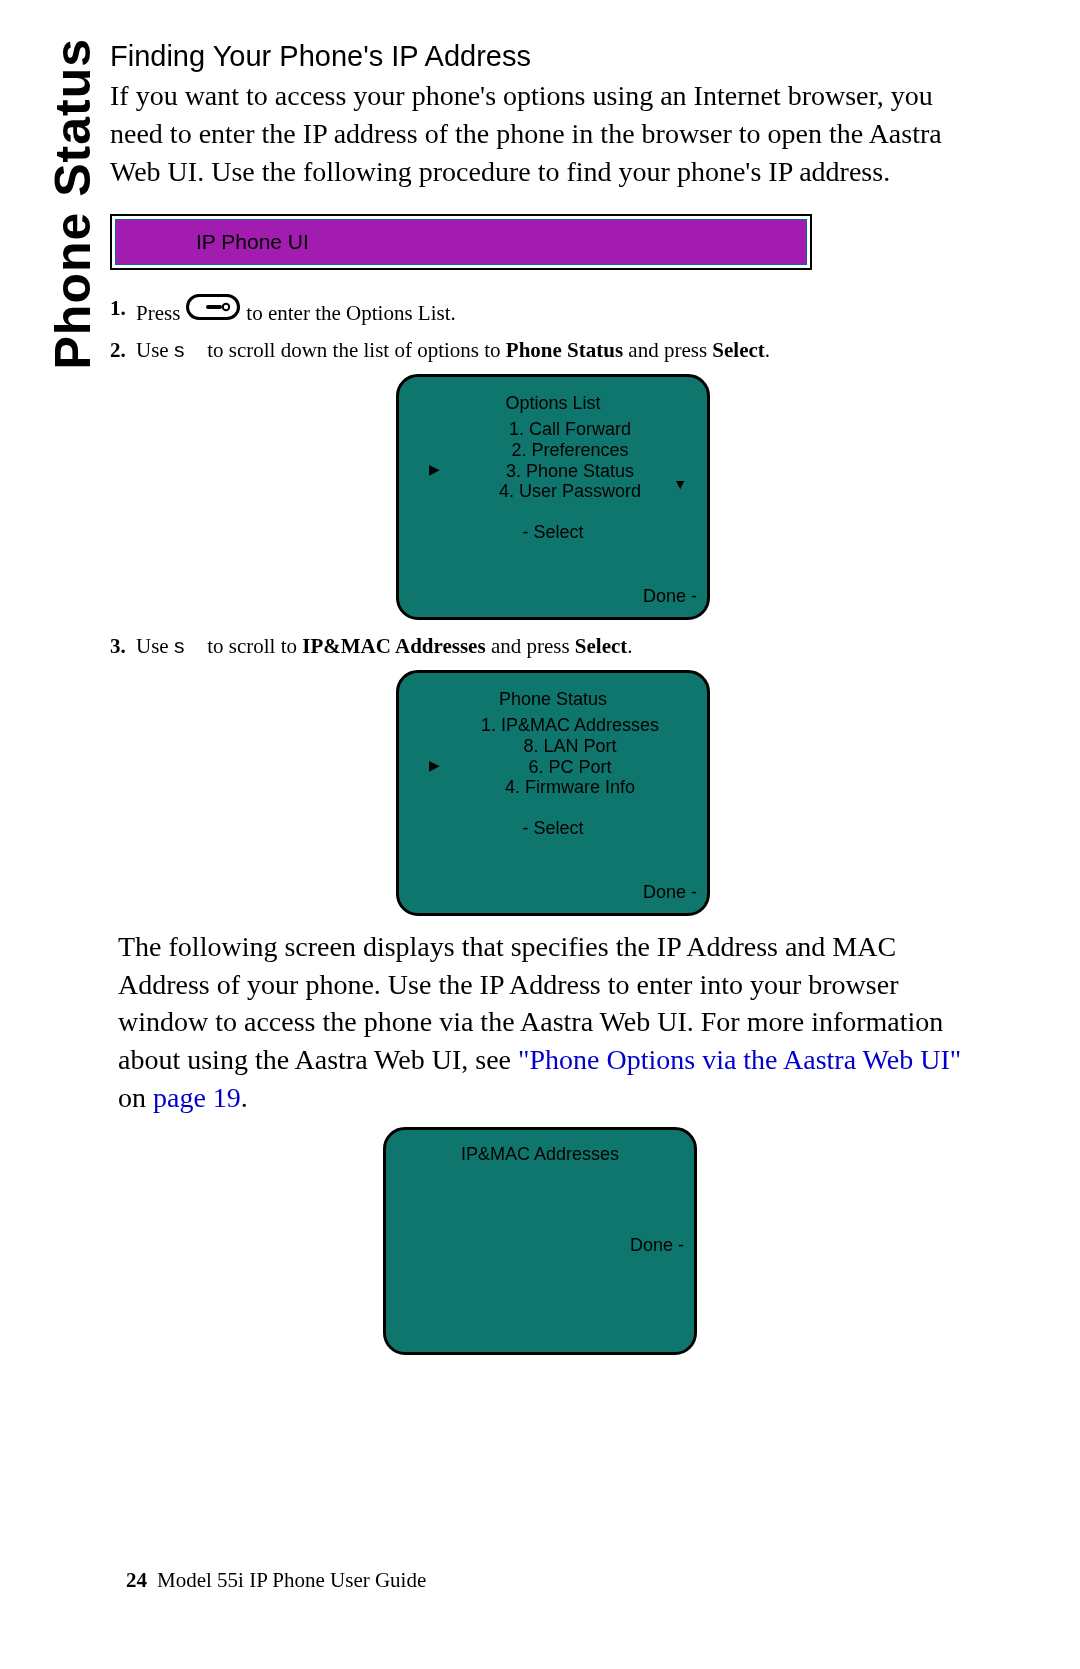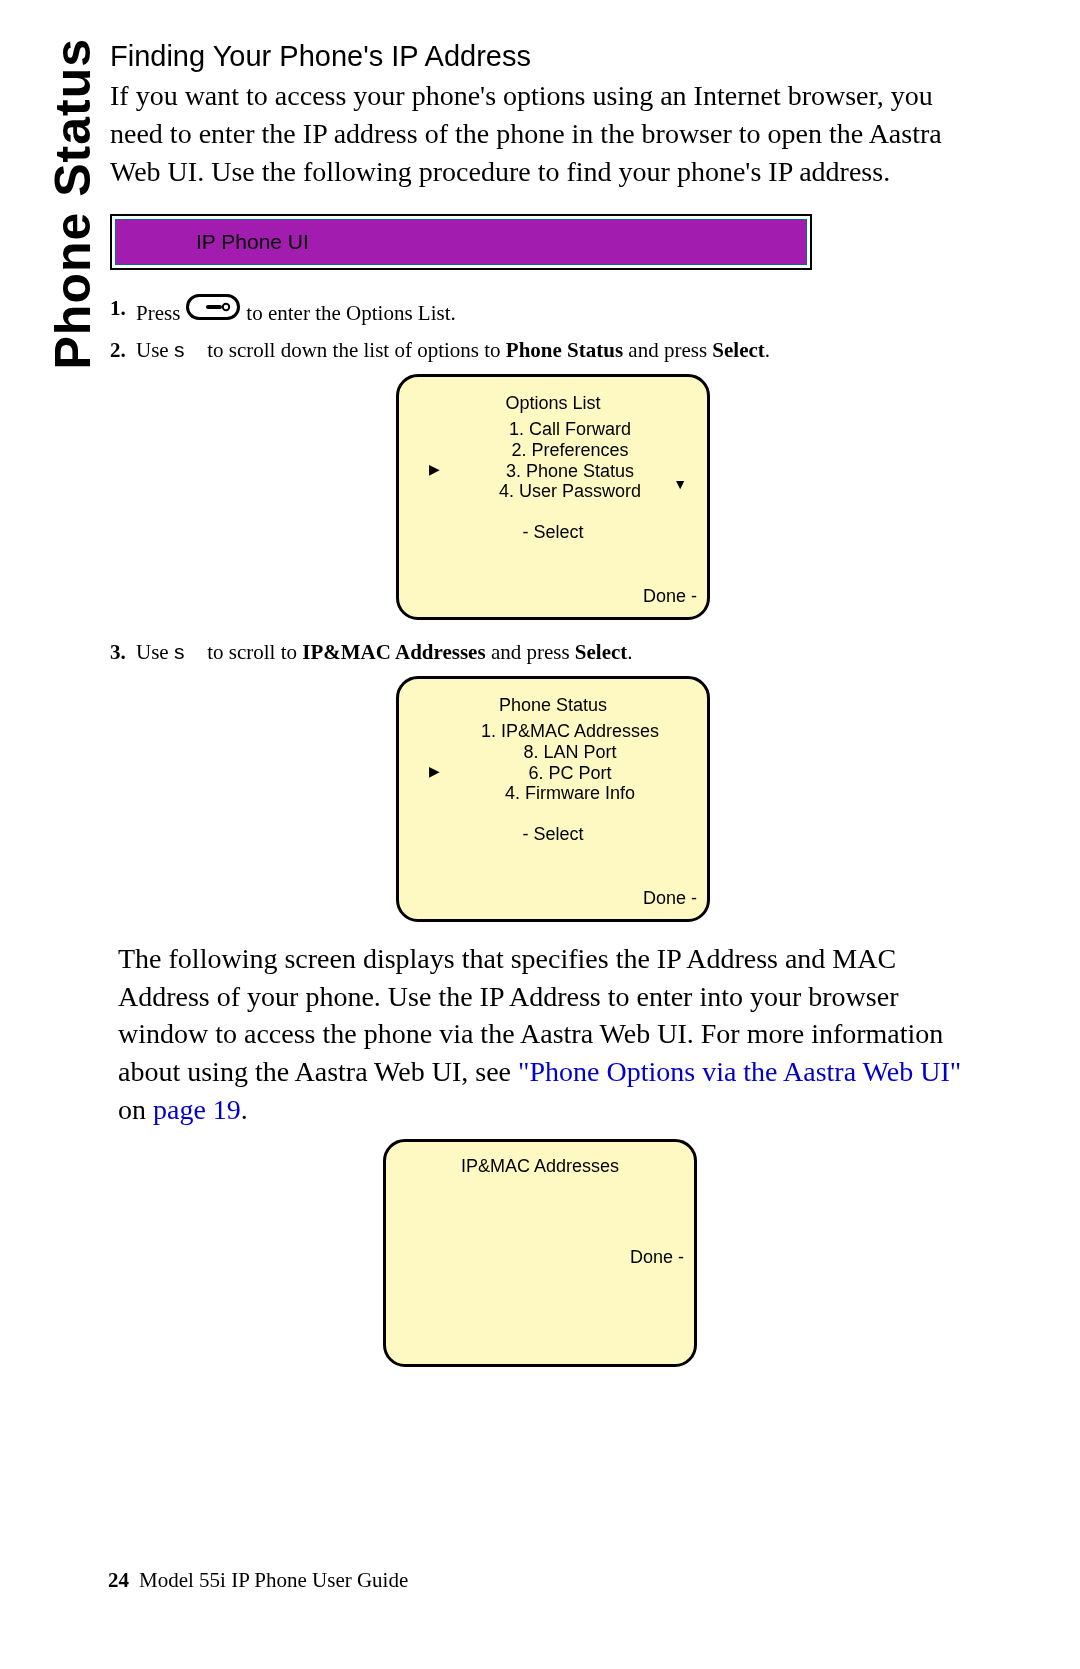--- a/index.html
+++ b/index.html
@@ -76,25 +76,25 @@
   .options-key {
     display: inline-block;
     vertical-align: middle;
     margin: 0 6px;
   }
   .bold { font-weight: bold; }
   .phone-screen {
     width: 280px;
     border: 3px solid #000;
     border-radius: 22px;
-    background: #fef9c3;
+    background: #0f766e;
     font-family: Arial, Helvetica, sans-serif;
     font-size: 18px;
     padding: 14px 14px 8px 14px;
-    margin: 10px auto 18px auto;
+    margin: 10px auto 12px auto;
     position: relative;
     min-height: 180px;
   }
   .phone-screen .title { margin-bottom: 4px; }
   .phone-screen .items { padding-left: 34px; line-height: 1.15; position: relative; }
   .phone-screen .pointer {
     position: absolute;
     left: -18px;
     font-size: 14px;
   }
@@ -108,21 +108,21 @@
   .phone-screen .done {
     text-align: right;
     margin-top: 40px;
     margin-right: -4px;
   }
   .screen-wrap { text-align: center; }
   a.link { color: #0000cc; text-decoration: none; }
   .footer {
     position: absolute;
     bottom: 76px;
-    left: 108px;
+    left: 126px;
     font-size: 21px;
   }
   .footer .pg { font-weight: bold; margin-right: 10px; }
   .key-s { font-family: Arial, Helvetica, sans-serif; display:inline-block; width:28px; }
 </style>
 </head>
 <body>
 
 <div class="side-title">Phone Status</div>
 

